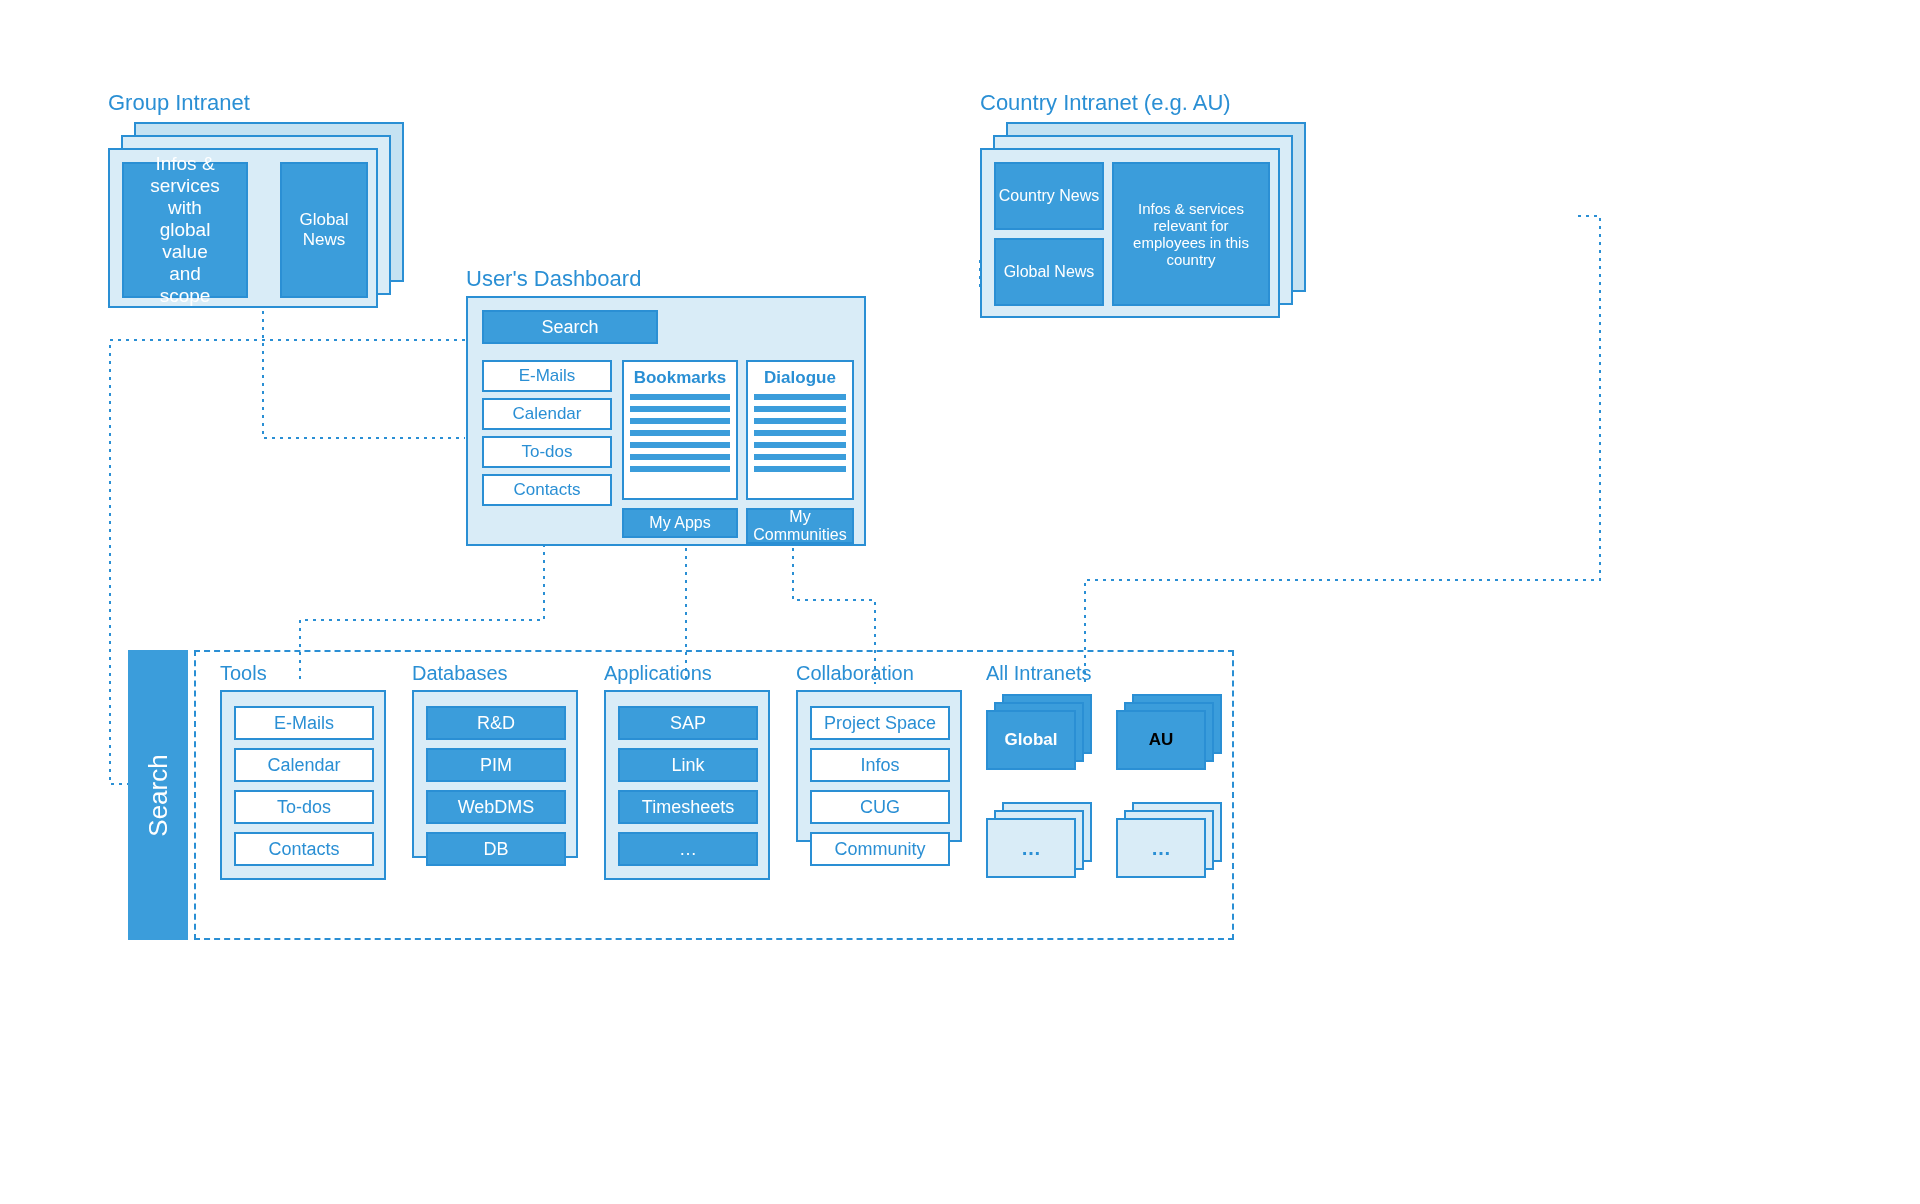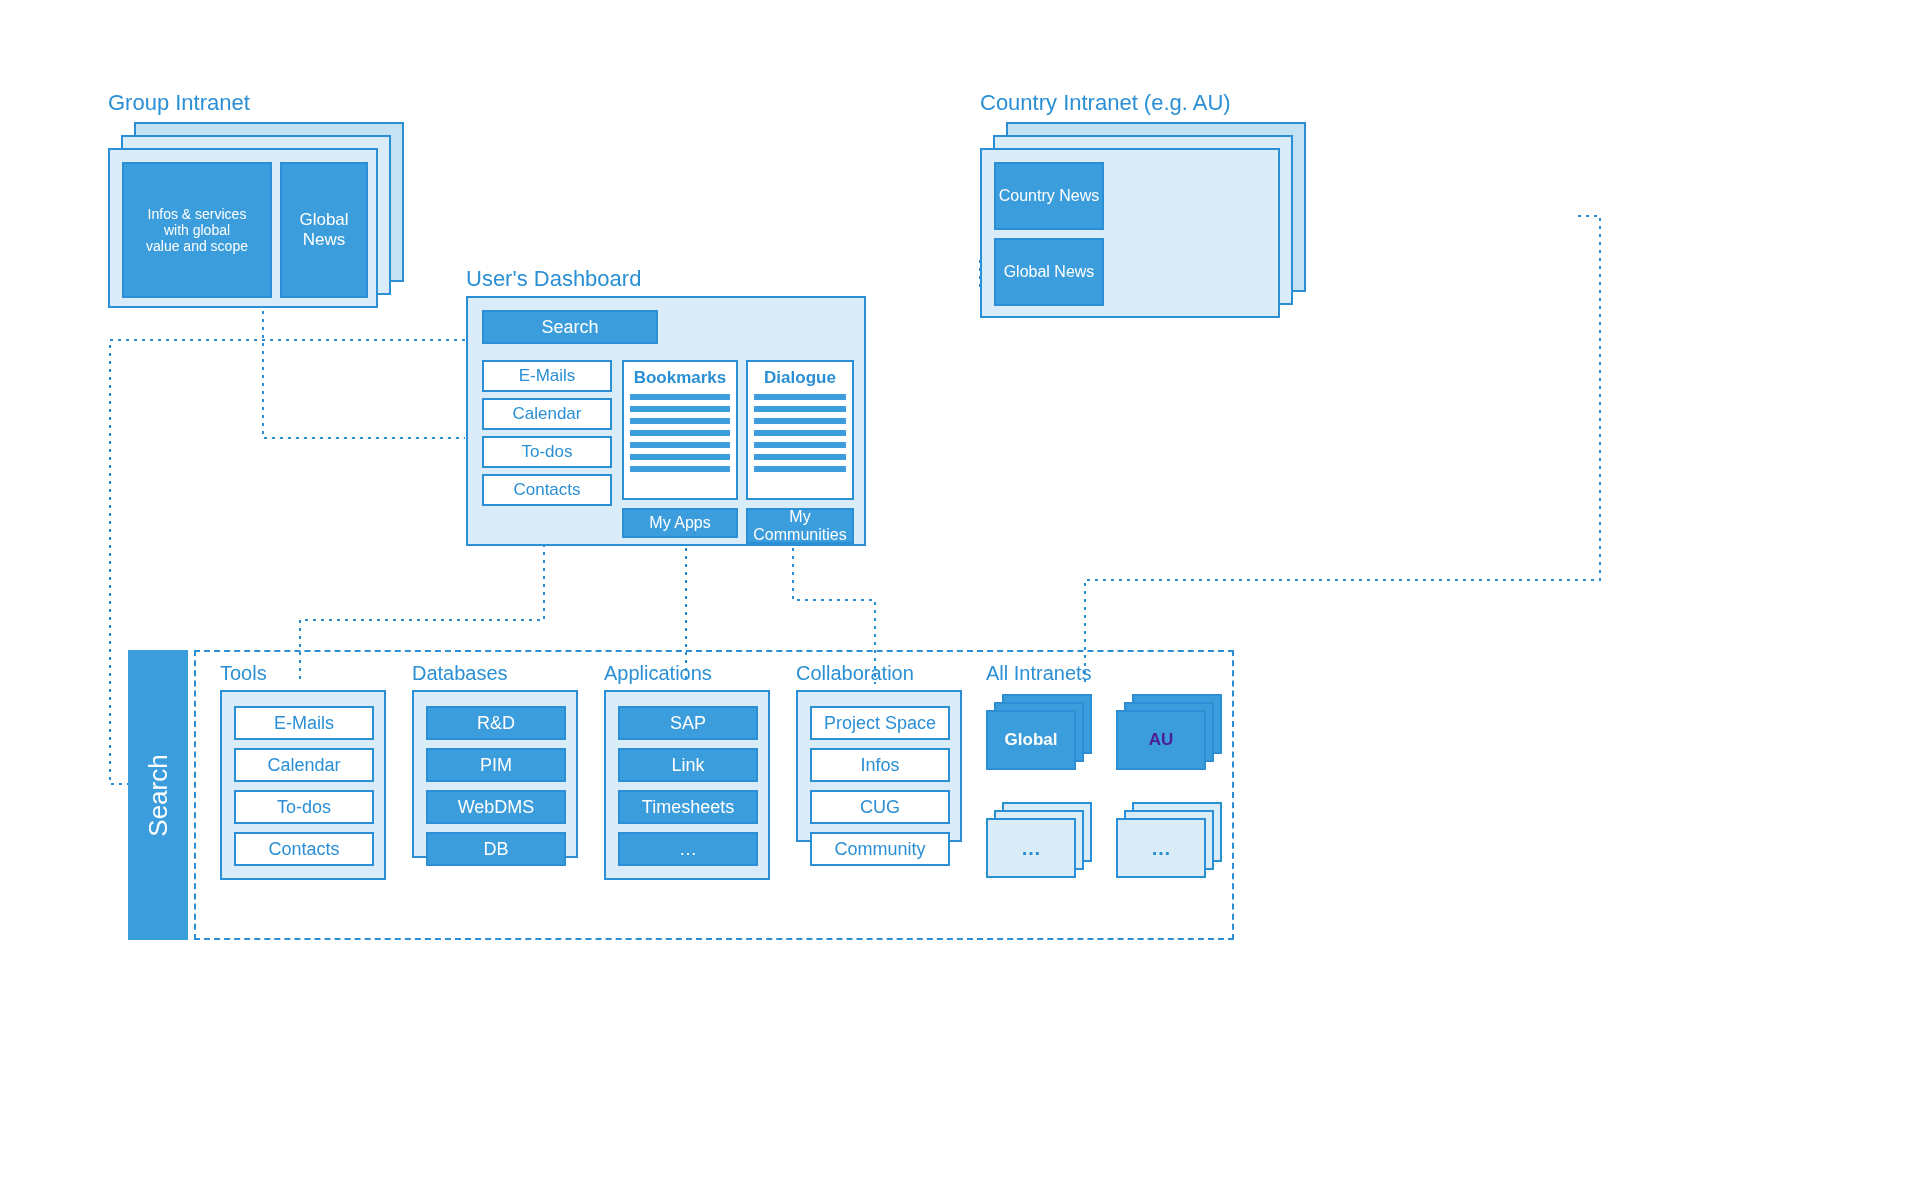--- a/index.html
+++ b/index.html
@@ -75,32 +75,33 @@
     <polyline points="793,548 793,600 875,600 875,684"></polyline>
 
     <polyline points="1578,216 1600,216 1600,580 1085,580 1085,684"></polyline>
   </svg>
 
   <div class="title" style="left:108px;top:90px">Group Intranet</div>
   <div class="stack" style="left:108px;top:122px;width:296px;height:186px">
     <div class="card back2" style="left:26px;top:0;width:270px;height:160px"></div>
     <div class="card back1" style="left:13px;top:13px;width:270px;height:160px"></div>
     <div class="card" style="left:0;top:26px;width:270px;height:160px">
-      <div class="cell fill" style="position:absolute;left:12px;top:12px;width:150px;height:136px;font-size:14px;padding:22px">Infos &amp; services with global value and scope</div>
+      <div class="cell fill" style="position:absolute;left:12px;top:12px;width:126px;height:136px;font-size:19px;padding:22px">Infos &amp; services with global value and scope</div>
       <div class="cell fill" style="position:absolute;left:170px;top:12px;width:88px;height:136px;font-size:17px;padding:4px">Global News</div>
     </div>
   </div>
 
   <div class="title" style="left:980px;top:90px">Country Intranet (e.g. AU)</div>
   <div class="stack" style="left:980px;top:122px;width:332px;height:196px">
     <div class="card back2" style="left:26px;top:0;width:300px;height:170px"></div>
     <div class="card back1" style="left:13px;top:13px;width:300px;height:170px"></div>
     <div class="card" style="left:0;top:26px;width:300px;height:170px">
       <div class="cell fill" style="position:absolute;left:12px;top:12px;width:110px;height:68px;font-size:16px">Country News</div>
       <div class="cell fill" style="position:absolute;left:12px;top:88px;width:110px;height:68px;font-size:16px">Global News</div>
+      <div class="cell fill" style="position:absolute;left:130px;top:12px;width:158px;height:144px;font-size:15px;padding:6px">Infos &amp; services relevant for employees in this country</div>
     </div>
   </div>
 
   <div class="title" style="left:466px;top:266px">User's Dashboard</div>
   <div class="dash" style="left:466px;top:296px;width:400px;height:250px">
 
     <div class="cell fill" style="position:absolute;left:14px;top:12px;width:176px;height:34px;font-size:18px">Search</div>
 
     <div class="cell outline" style="position:absolute;left:14px;top:62px;width:130px;height:32px;font-size:17px">E-Mails</div>
     <div class="cell outline" style="position:absolute;left:14px;top:100px;width:130px;height:32px;font-size:17px">Calendar</div>
@@ -179,21 +180,21 @@
 
     <div class="ministack" style="left:790px;top:42px;width:110px;height:80px">
       <div class="minicard" style="left:16px;top:0;width:90px;height:60px;background:var(--blue-fill)"></div>
       <div class="minicard" style="left:8px;top:8px;width:90px;height:60px;background:var(--blue-fill)"></div>
       <div class="minicard" style="left:0;top:16px;width:90px;height:60px;background:var(--blue-fill);color:#fff;display:flex;align-items:center;justify-content:center;font-size:17px;font-weight:bold">Global</div>
     </div>
 
     <div class="ministack" style="left:920px;top:42px;width:110px;height:80px">
       <div class="minicard" style="left:16px;top:0;width:90px;height:60px;background:var(--blue-fill)"></div>
       <div class="minicard" style="left:8px;top:8px;width:90px;height:60px;background:var(--blue-fill)"></div>
-      <div class="minicard" style="left:0;top:16px;width:90px;height:60px;background:var(--blue-fill);color:#4c1d95;display:flex;align-items:center;justify-content:center;font-size:17px;font-weight:bold">AU</div>
+      <div class="minicard" style="left:0;top:16px;width:90px;height:60px;background:var(--blue-fill);color:#000000;display:flex;align-items:center;justify-content:center;font-size:17px;font-weight:bold">AU</div>
     </div>
 
     <div class="ministack" style="left:790px;top:150px;width:110px;height:80px">
       <div class="minicard" style="left:16px;top:0;width:90px;height:60px;background:var(--pale)"></div>
       <div class="minicard" style="left:8px;top:8px;width:90px;height:60px;background:var(--pale)"></div>
       <div class="minicard" style="left:0;top:16px;width:90px;height:60px;background:var(--pale);color:var(--blue);display:flex;align-items:center;justify-content:center;font-size:20px;font-weight:bold">…</div>
     </div>
 
     <div class="ministack" style="left:920px;top:150px;width:110px;height:80px">
       <div class="minicard" style="left:16px;top:0;width:90px;height:60px;background:var(--pale)"></div>

